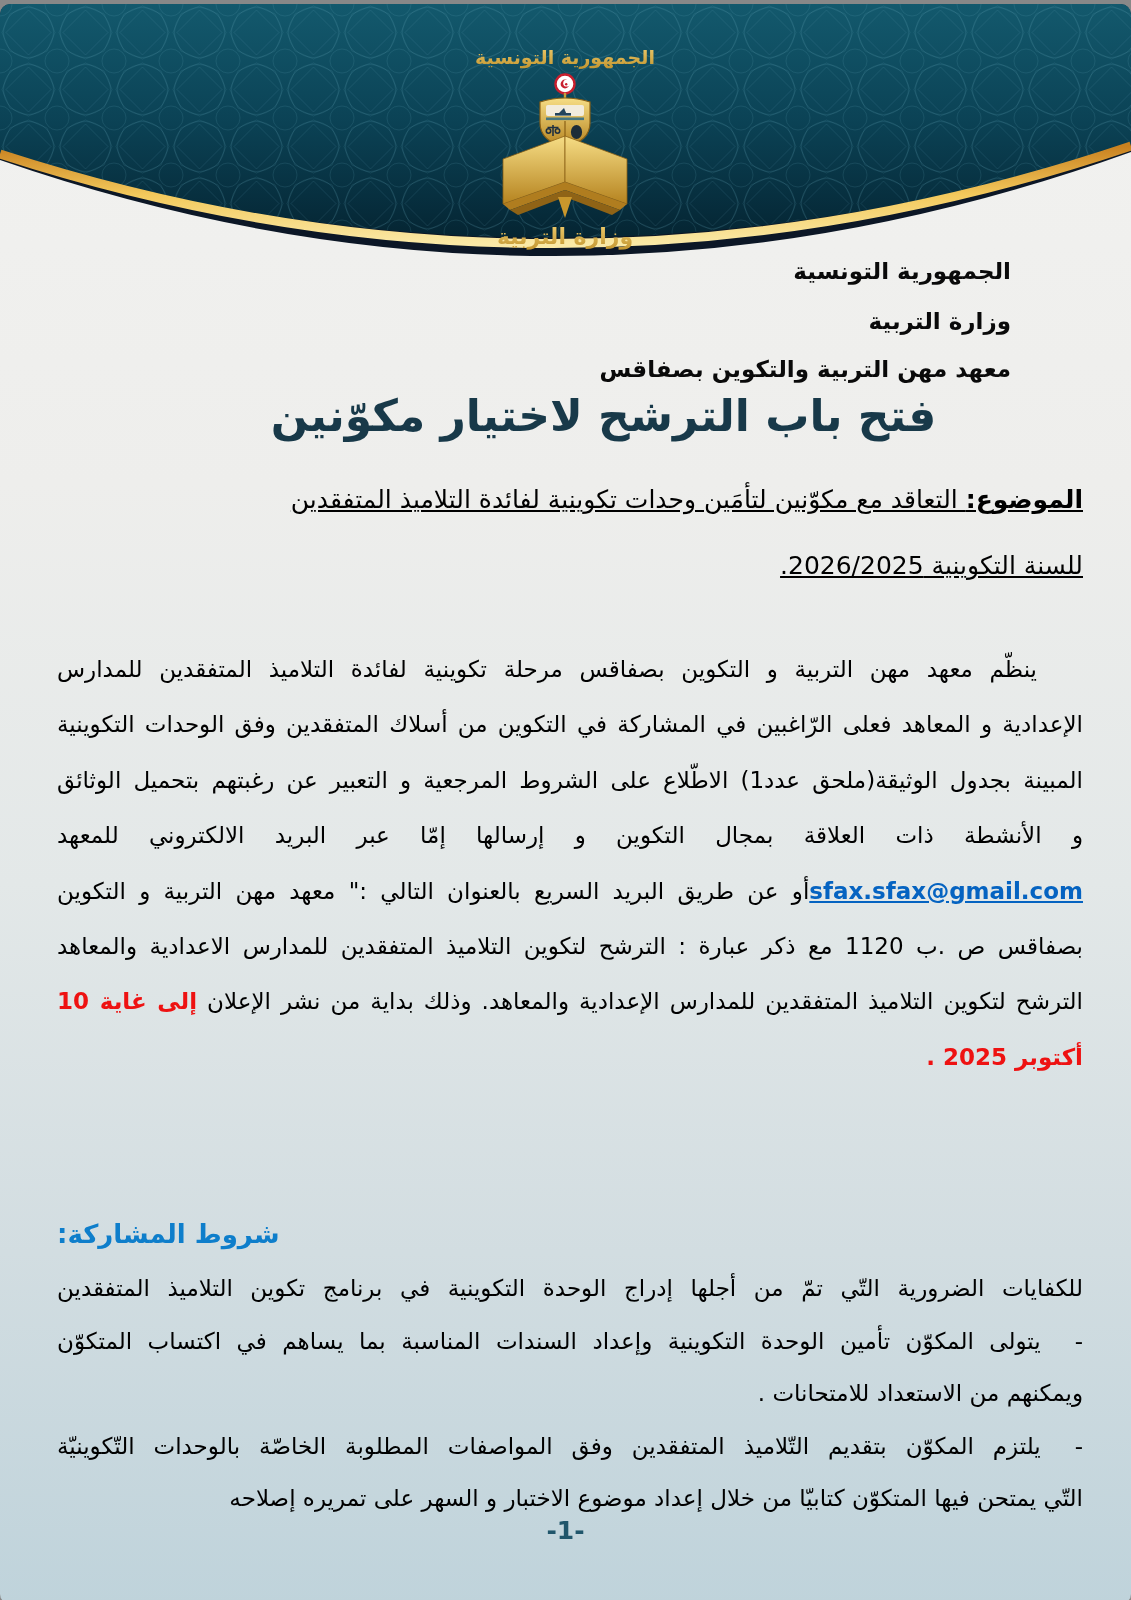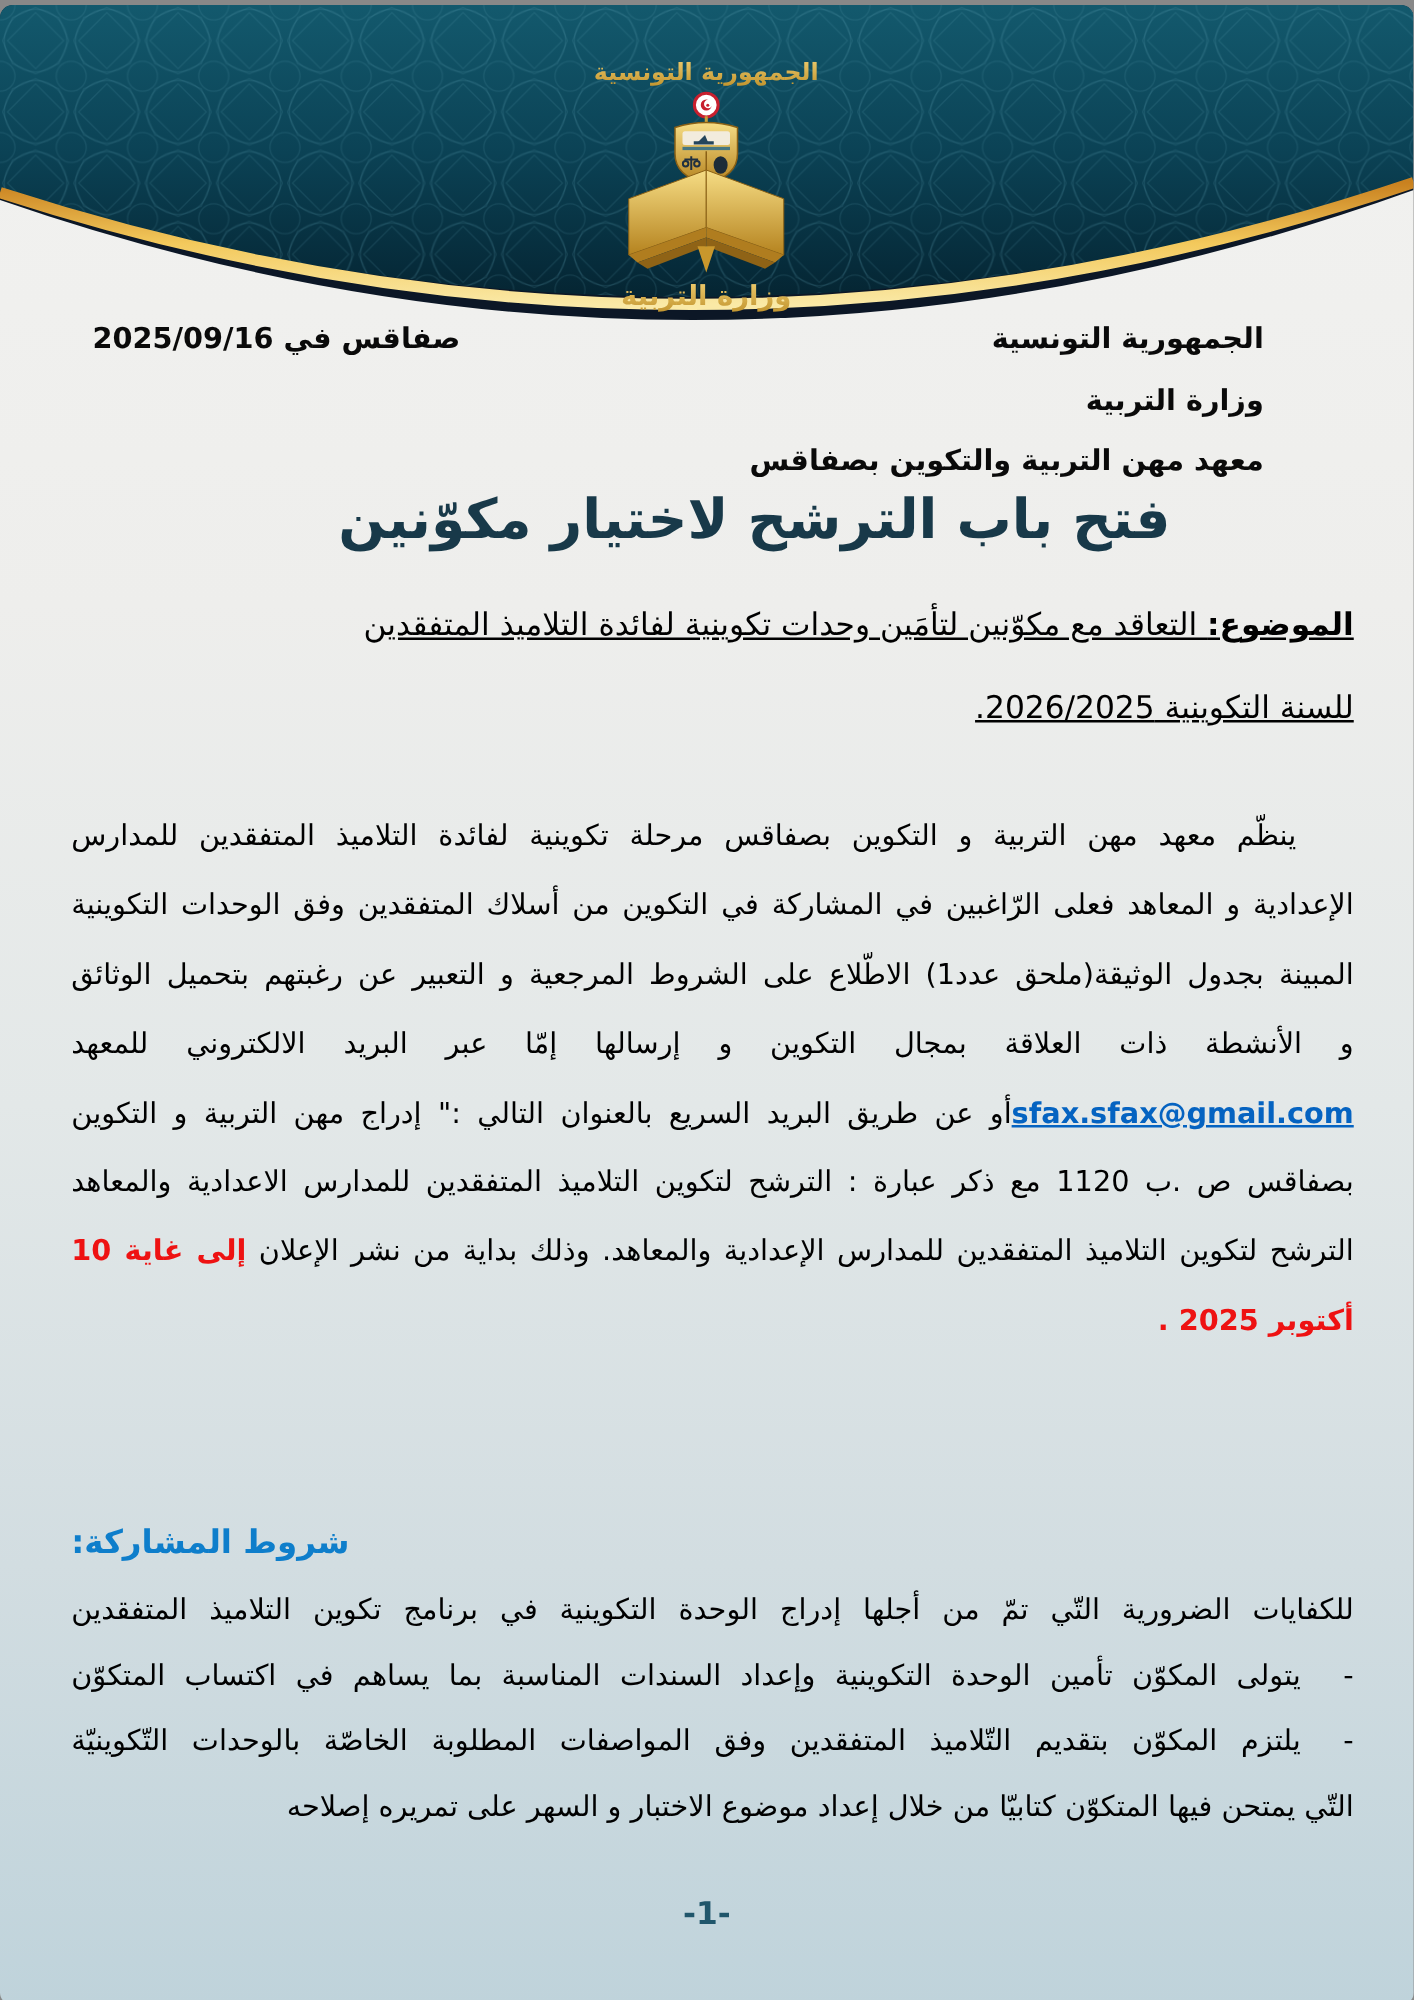--- a/index.html
+++ b/index.html
@@ -130,43 +130,43 @@
         <path d="M558,193 L572,193 L565,214 Z" fill="#c9972c"></path>
       </g>
 
       <text x="565" y="240" text-anchor="middle" font-size="22" font-weight="bold" fill="url(#goldTxt)">وزارة التربية</text>
     </g>
   </svg>
 
   <div class="letterhead-line lh1">الجمهورية التونسية</div>
   <div class="letterhead-line lh2">وزارة التربية</div>
   <div class="letterhead-line lh3">معهد مهن التربية والتكوين بصفاقس</div>
-  <div class="date-line">صفاقس في 2025/09/16</div>
 
   <div class="doc-title">فتح باب الترشح لاختيار مكوّنين</div>
 
   <div class="subject-wrap">
     <div class="subject-line"><span class="subject-label">الموضوع:</span><span> التعاقد مع مكوّنين لتأمَين وحدات تكوينية لفائدة التلاميذ المتفقدين</span></div>
     <div class="subject-line">للسنة التكوينية 2026/2025.</div>
   </div>
 
   <div class="para">
     <div class="line j indent">ينظّم معهد مهن التربية و التكوين بصفاقس مرحلة تكوينية لفائدة التلاميذ المتفقدين للمدارس</div>
     <div class="line j">الإعدادية و المعاهد فعلى الرّاغبين في المشاركة في التكوين من أسلاك المتفقدين وفق الوحدات التكوينية</div>
     <div class="line j">المبينة بجدول الوثيقة(ملحق عدد1) الاطّلاع على الشروط المرجعية و التعبير عن رغبتهم بتحميل الوثائق</div>
     <div class="line j">و الأنشطة ذات العلاقة بمجال التكوين و إرسالها إمّا عبر البريد الالكتروني للمعهد</div>
-    <div class="line j"><a class="email-link" href="#">sfax.sfax@gmail.com</a><span>أو عن طريق البريد السريع بالعنوان التالي :" إدراج مهن التربية و التكوين</span></div>
+    <div class="line j"><a class="email-link" href="#">sfax.sfax@gmail.com</a><span>أو عن طريق البريد السريع بالعنوان التالي :" معهد مهن التربية و التكوين</span></div>
     <div class="line j">بصفاقس ص .ب 1120 مع ذكر عبارة : الترشح لتكوين التلاميذ المتفقدين للمدارس الاعدادية والمعاهد</div>
     <div class="line j"><span>الترشح لتكوين التلاميذ المتفقدين للمدارس الإعدادية والمعاهد. وذلك بداية من نشر الإعلان </span><span class="red">إلى غاية 10</span></div>
     <div class="line r red">أكتوبر 2025 .</div>
   </div>
 
   <div class="cond">
     <div class="cond-heading">شروط المشاركة:</div>
     <div class="line j">للكفايات الضرورية التّي تمّ من أجلها إدراج الوحدة التكوينية في برنامج تكوين التلاميذ المتفقدين</div>
     <div class="line j"><span>-</span><span class="dash-gap"></span><span>يتولى المكوّن تأمين الوحدة التكوينية وإعداد السندات المناسبة بما يساهم في اكتساب المتكوّن</span></div>
+    <div class="line r">ويمكنهم من الاستعداد للامتحانات .</div>
     <div class="line j"><span>-</span><span class="dash-gap"></span><span>يلتزم المكوّن بتقديم التّلاميذ المتفقدين وفق المواصفات المطلوبة الخاصّة بالوحدات التّكوينيّة</span></div>
     <div class="line r">التّي يمتحن فيها المتكوّن كتابيّا من خلال إعداد موضوع الاختبار و السهر على تمريره إصلاحه</div>
   </div>
 
   <div class="footer-page">-1-</div>
 
 </div>
 
 </body></html>

